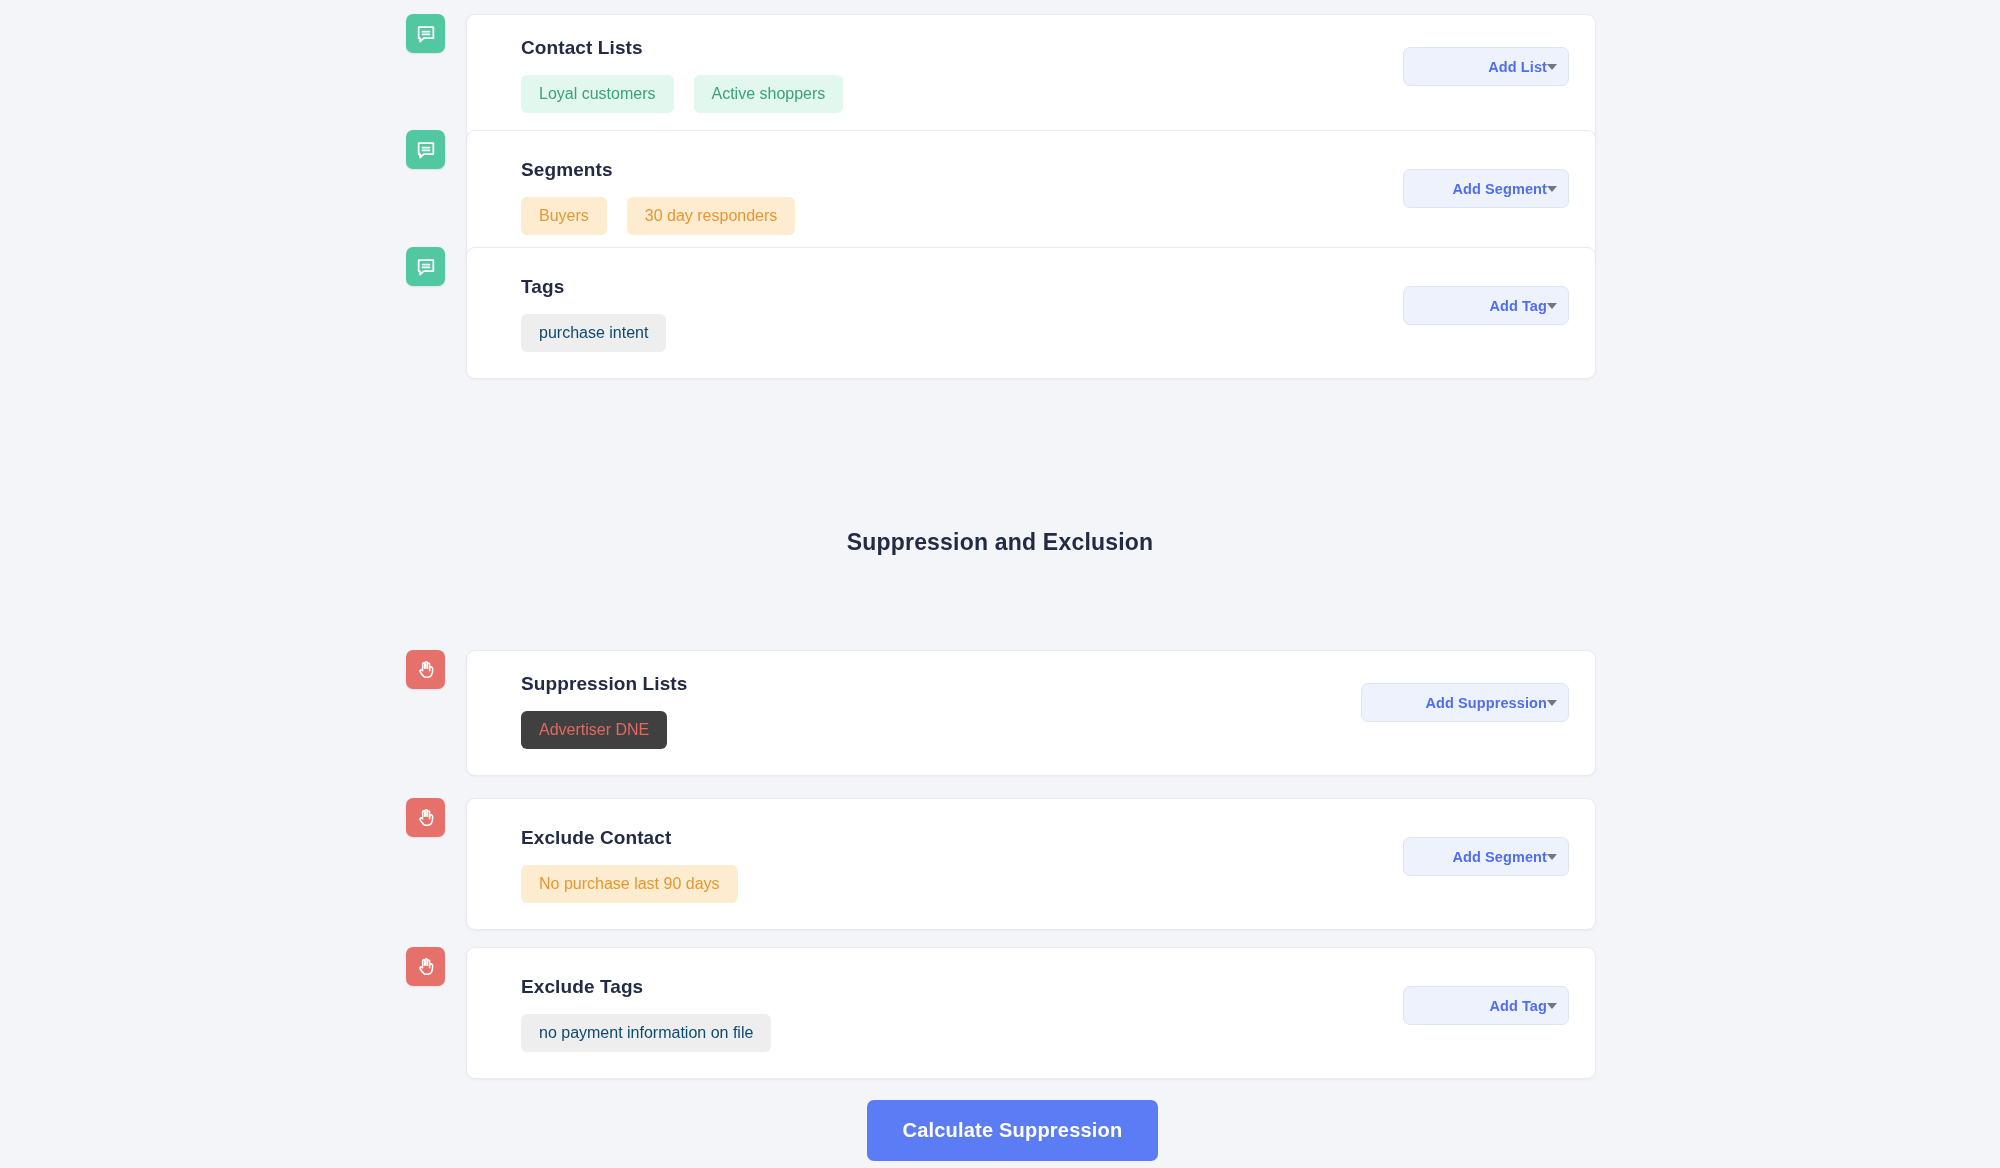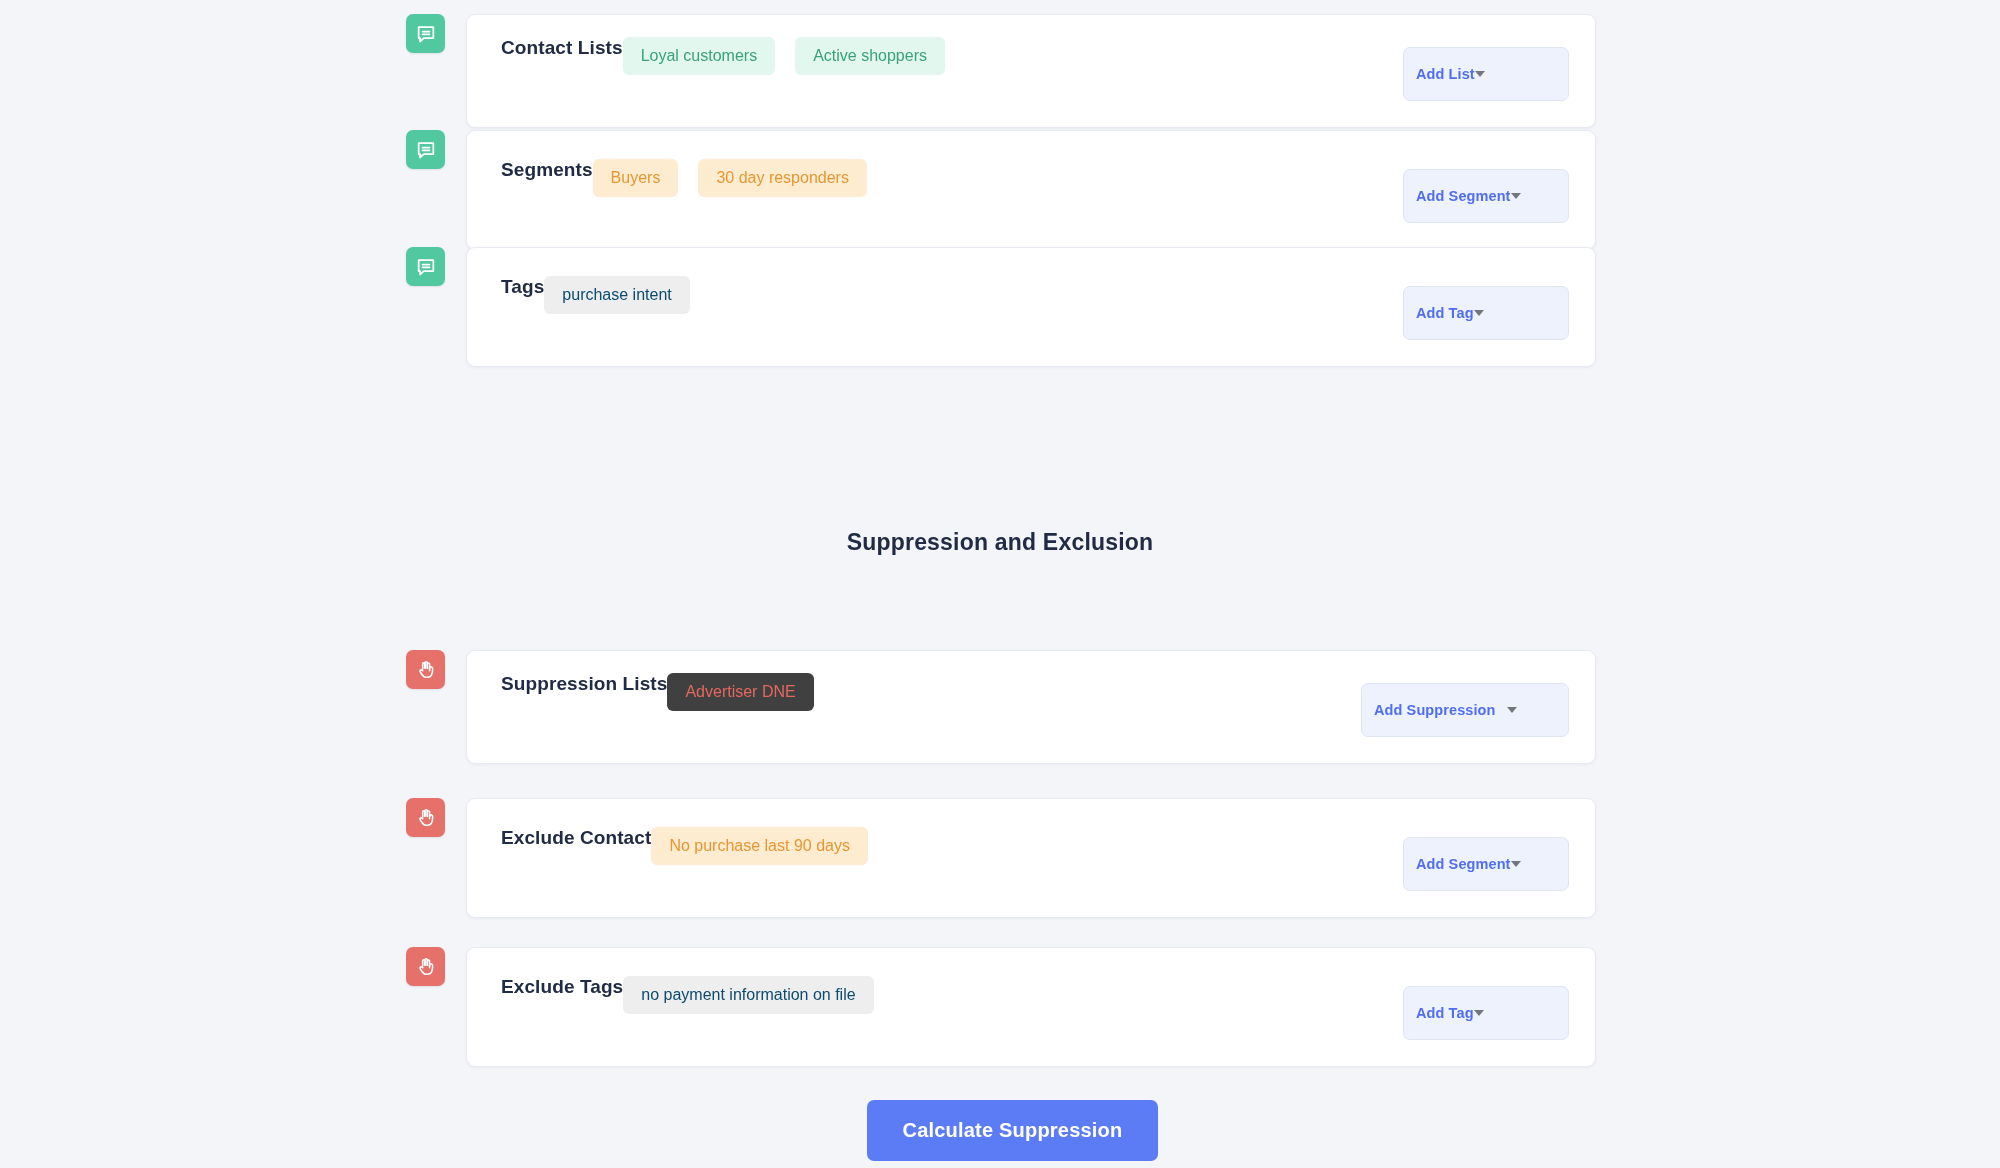--- a/index.html
+++ b/index.html
@@ -54,21 +54,21 @@
     background: #ffffff;
     border: 1px solid #e8eaf1;
     border-radius: 9px;
     box-shadow: 0 1px 3px rgba(40,50,80,.05);
     padding: 22px 26px 26px 34px;
     display: flex;
     align-items: flex-start;
     justify-content: space-between;
   }
 
-  .card-left { display: flex; flex-direction: row; }
+  .card-left { display: flex; flex-direction: column; margin-left: 20px; }
 
   .card-title {
     font-size: 19px;
     font-weight: 700;
     color: #222b45;
     letter-spacing: .1px;
     margin-bottom: 16px;
   }
 
   .chips { display: flex; flex-wrap: wrap; gap: 20px; }
@@ -82,27 +82,27 @@
   }
   .chip.green  { background: #e2f8ef; color: #3aa17e; }
   .chip.orange { background: #fdeccf; color: #e89632; }
   .chip.grey   { background: #eeeeef; color: #0c4a6e; }
   .chip.red    { background: #404040; color: #e2695f; }
 
   
   .dropdown {
     flex: 0 0 auto;
     width: 166px;
-    height: 54px;
+    height: 39px;
     background: #eef2fd;
     border: 1px solid #dfe4f2;
     border-radius: 7px;
     display: flex;
     align-items: center;
-    justify-content: flex-start;
+    justify-content: flex-end;
     padding: 0 11px 0 12px;
     cursor: pointer;
     margin-top: 10px;
   }
   .dropdown-label {
     font-size: 14.5px;
     font-weight: 700;
     color: #4f6ef0;
     letter-spacing: .1px;
   }
@@ -229,21 +229,21 @@
         <path d="M15.9 10.6c0-3.4 3.4-2.6 3.4.4 0 4.6-1.2 9-5.6 9h-1.5c-2.3 0-3.4-1.1-5-3.6l-1.6-2.6c-.7-1.1.5-2.5 1.7-1.8l1.1.8"></path>
       </svg>
     </div>
     <div class="card">
       <div class="card-left">
         <div class="card-title">Suppression Lists</div>
         <div class="chips">
           <span class="chip red">Advertiser DNE</span>
         </div>
       </div>
-      <div class="dropdown" style="width:208px;gap:11px;">
+      <div class="dropdown" style="width:208px;">
         <span class="dropdown-label">Add Suppression</span>
         <span class="caret"></span>
       </div>
     </div>
   </div>
 
   <div class="card-row" style="top:798px;">
     <div class="row-icon red">
       <svg width="22" height="22" viewBox="0 0 24 24" fill="none" stroke="#ffffff" stroke-width="1.7" stroke-linecap="round" stroke-linejoin="round">
         <path d="M8.4 11V5.3a1.25 1.25 0 1 1 2.5 0V10"></path>

